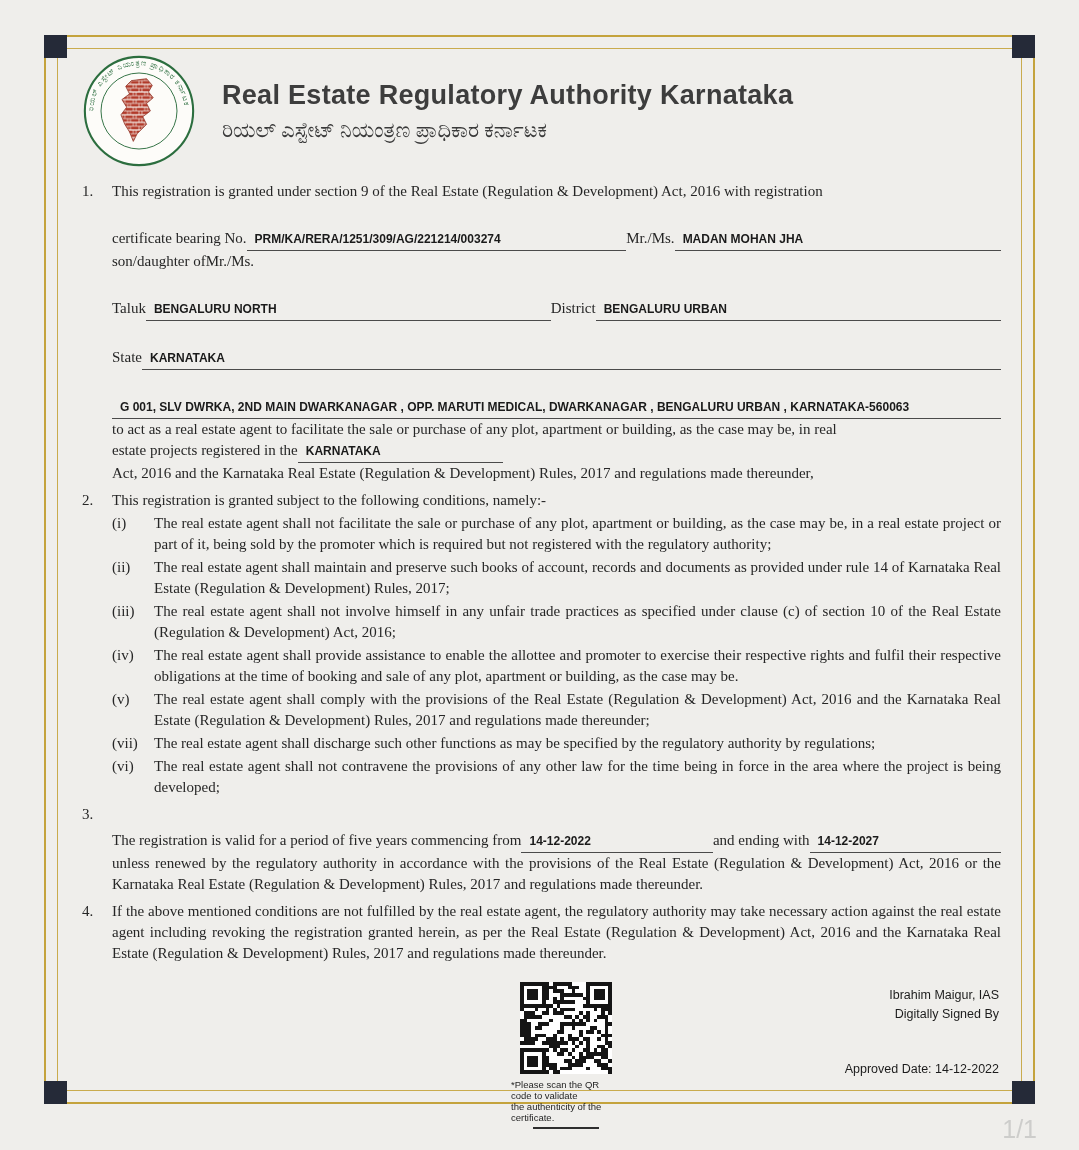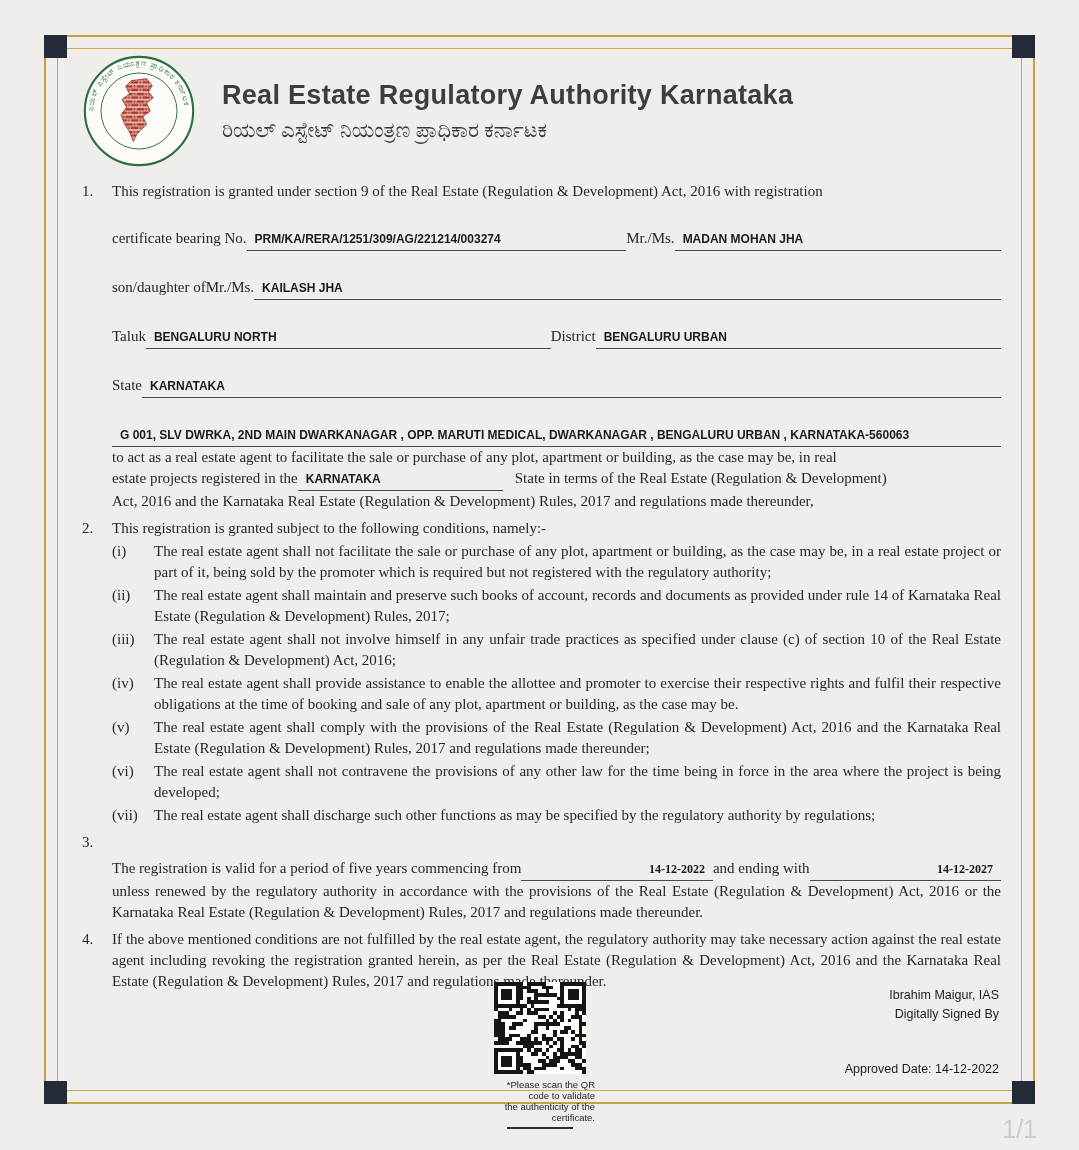--- a/index.html
+++ b/index.html
@@ -40,29 +40,29 @@
   
   .docbody { margin-top:13px; font-size:15px; line-height:21px; }
   .clause { display:flex; margin-top:6px; }
   .cl-num { flex:0 0 30px; }
   .cl-body { flex:1; min-width:0; }
   .row { display:flex; align-items:baseline; }
   .fill { font-family:"Liberation Sans", sans-serif; font-size:12px; font-weight:bold;
           color:#1a1a1a; border-bottom:1px solid #4a4a4a; padding:0 8px 1px 8px;
           white-space:nowrap; line-height:19px; }
   .grow { flex:1 1 auto;margin-top:28px; }
-  .center { text-align:right;font-family:Liberation Serif, serif; }
+  .center { text-align:left; }
   .just { text-align:justify; }
   .conds { margin-top:2px; }
   .cond { display:flex; margin-top:2px; }
   .cond-label { flex:0 0 42px; }
   .cond-text { flex:1; text-align:justify; }
 
   
-  .footer-qr { position:absolute; left:485px; top:982px; width:110px; text-align:right; }
+  .footer-qr { position:absolute; left:511px; top:982px; width:110px; text-align:left; }
   .qr { position:relative; width:92px; height:92px; margin:0 auto; background:#ffffff; }
   .qr i { position:absolute; background:#151515; }
   .qr-caption { font-family:"Liberation Sans", sans-serif; font-size:9.5px; color:#1f1f1f;
                 margin-top:5px; line-height:11px; }
   .qr-line { width:66px; height:2px; background:#2e2e2e; margin:4px auto 0; }
 
   .sig { position:absolute; right:80px; top:986px; text-align:right;
          font-family:"Liberation Sans", sans-serif; font-size:12.5px; color:#1c1c1c;
          line-height:19px; }
   .approved { position:absolute; right:80px; top:1062px; text-align:right;
@@ -114,42 +114,40 @@
           <span>This registration is granted under section 9 of the Real Estate (Regulation &amp; Development) Act, 2016 with registration</span>
         </div>
         <div class="row">
           <span>certificate bearing No.</span>
           <span class="fill" style="flex:0.62 1 auto">PRM/KA/RERA/1251/309/AG/221214/003274</span>
           <span>Mr./Ms.</span>
           <span class="fill grow">MADAN MOHAN JHA</span>
         </div>
         <div class="row">
           <span>son/daughter ofMr./Ms.</span>
-          <span class="fill grow">KAILASH JHA</span>
         </div>
         <div class="row">
           <span>Taluk</span>
           <span class="fill grow">BENGALURU NORTH</span>
           <span>District</span>
           <span class="fill grow">BENGALURU URBAN</span>
         </div>
         <div class="row">
           <span>State</span>
           <span class="fill grow">KARNATAKA</span>
         </div>
         <div class="row">
           <span class="fill grow">G 001, SLV DWRKA, 2ND MAIN DWARKANAGAR , OPP. MARUTI MEDICAL, DWARKANAGAR , BENGALURU URBAN , KARNATAKA-560063</span>
         </div>
         <div class="row">
           <span>to act as a real estate agent to facilitate the sale or purchase of any plot, apartment or building, as the case may  be, in real</span>
         </div>
         <div class="row">
           <span>estate projects registered in the</span>
           <span class="fill" style="flex:0 0 205px">KARNATAKA</span>
-          <span style="margin-left:12px">State in terms of the Real Estate (Regulation &amp; Development)</span>
         </div>
         <div class="row">
           <span>Act, 2016 and the Karnataka Real Estate (Regulation &amp; Development) Rules, 2017 and regulations made thereunder,</span>
         </div>
       </div>
     </div>
 
     <div class="clause">
       <div class="cl-num">2.</div>
       <div class="cl-body">
@@ -169,26 +167,26 @@
           </div>
           <div class="cond">
             <div class="cond-label">(iv)</div>
             <div class="cond-text">The real estate agent shall provide assistance to enable the allottee and promoter to exercise their respective rights and fulfil their respective obligations at the time of booking and sale of any plot, apartment or building, as the case may be.</div>
           </div>
           <div class="cond">
             <div class="cond-label">(v)</div>
             <div class="cond-text">The real estate agent shall comply with the provisions of the Real Estate (Regulation &amp; Development) Act, 2016 and the Karnataka Real Estate (Regulation &amp; Development) Rules, 2017 and regulations made thereunder;</div>
           </div>
           <div class="cond">
+            <div class="cond-label">(vii)</div>
+            <div class="cond-text">The real estate agent shall discharge such other functions as may be specified by the regulatory authority by regulations;</div>
+          </div>
+          <div class="cond">
             <div class="cond-label">(vi)</div>
             <div class="cond-text">The real estate agent shall not contravene the provisions of any other law for the time being in force in the area where the project is being developed;</div>
-          </div>
-          <div class="cond">
-            <div class="cond-label">(vii)</div>
-            <div class="cond-text">The real estate agent shall discharge such other functions as may be specified by the regulatory authority by regulations;</div>
           </div>
         </div>
       </div>
     </div>
 
     <div class="clause">
       <div class="cl-num">3.</div>
       <div class="cl-body">
         <div class="row">
           <span>The registration is valid for a period of five years commencing from</span>

